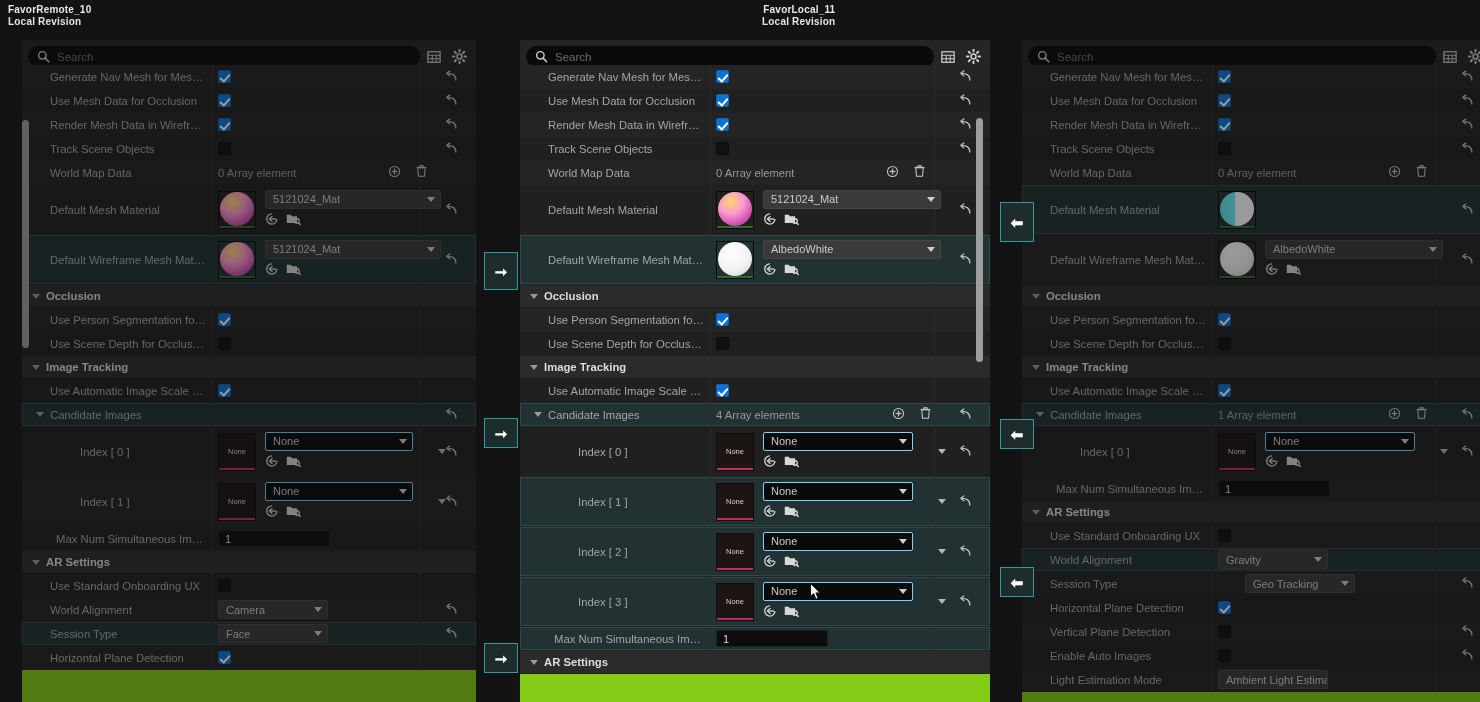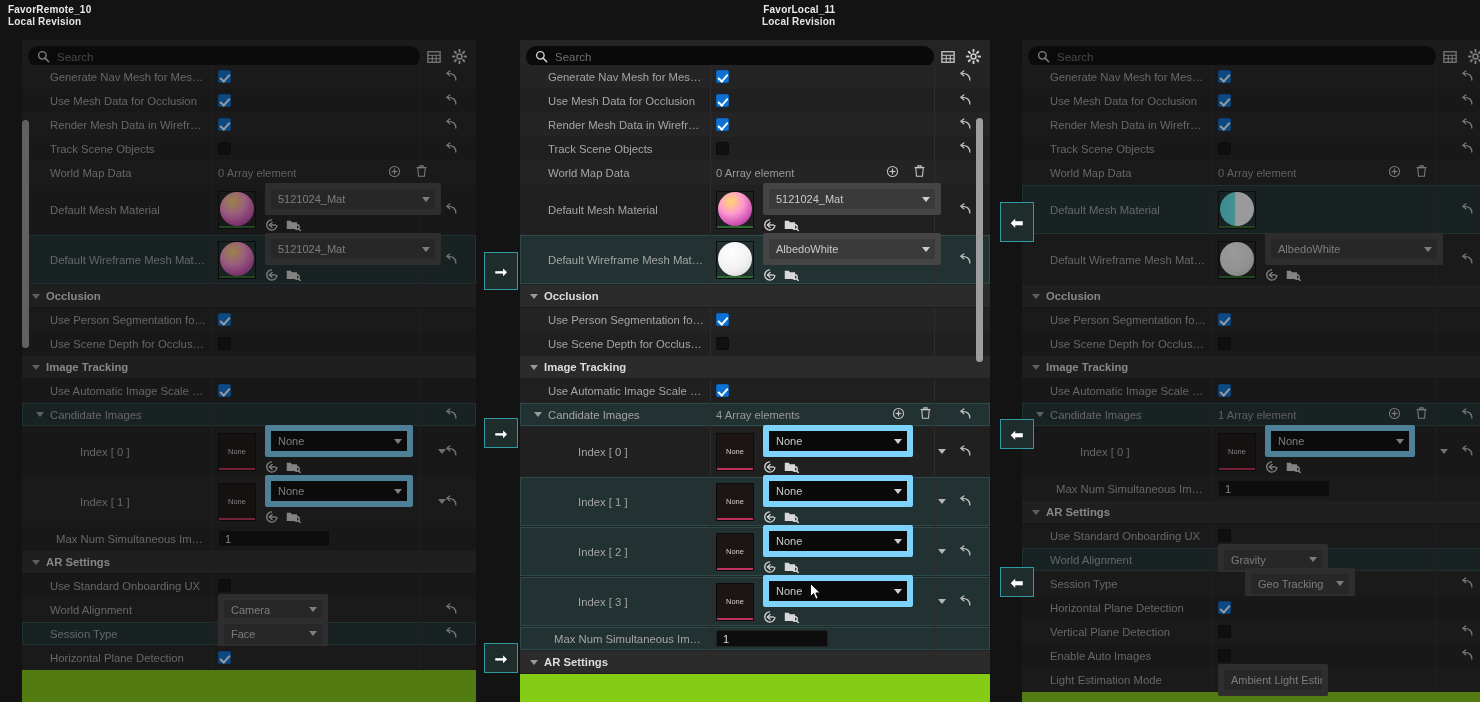--- a/index.html
+++ b/index.html
@@ -42,21 +42,21 @@
   .cat{ display:flex; align-items:center; height:23px; background:#2b2b2b; border-bottom:1px solid #1d1d1d; }
   .cat .t{ font-size:11.3px; font-weight:bold; color:#dcdcdc; }
   .tri{ width:0;height:0;border-left:4.5px solid transparent;border-right:4.5px solid transparent;border-top:5.5px solid #9a9a9a; margin-right:6px;}
 
   
   .cb{ width:13px; height:13px; border-radius:2px; background:#111; border:1px solid #0c0c0c; display:inline-block;}
   .cb.on{ background:#0b72d4; border-color:#0a63b8; position:relative;}
   .cb.on::after{ content:""; position:absolute; left:3px; top:0.5px; width:4px; height:8px; border:solid #fff; border-width:0 2px 2px 0; transform:rotate(42deg);}
 
   
-  .combo{ height:32px; background:#0a0a0a; border:6px solid #7dd3fc; border-radius:2px; display:flex; align-items:center;
+  .combo{ height:19px; background:#0a0a0a; border:1px solid #7dd3fc; border-radius:2px; display:flex; align-items:center;
           justify-content:space-between; padding:0 5px 0 7px; font-size:11px; color:#c9c9c9; white-space:nowrap; overflow:hidden;}
   .combo.gray{ background:#3a3a3a; border-color:#454545;}
   .chev{ width:0;height:0;border-left:4px solid transparent;border-right:4px solid transparent;border-top:5px solid #cfcfcf; flex:none; margin-left:6px;}
 
   
   .numfield{ height:17px; background:#0d0d0d; border:1px solid #222; border-radius:2px; font-size:11px; color:#d8d8d8;
              display:flex; align-items:center; padding:0 6px;}
 
   
   .thumb{ width:38px; height:38px; border:1px solid #0c0c0c; position:relative; overflow:hidden; flex:none;}

